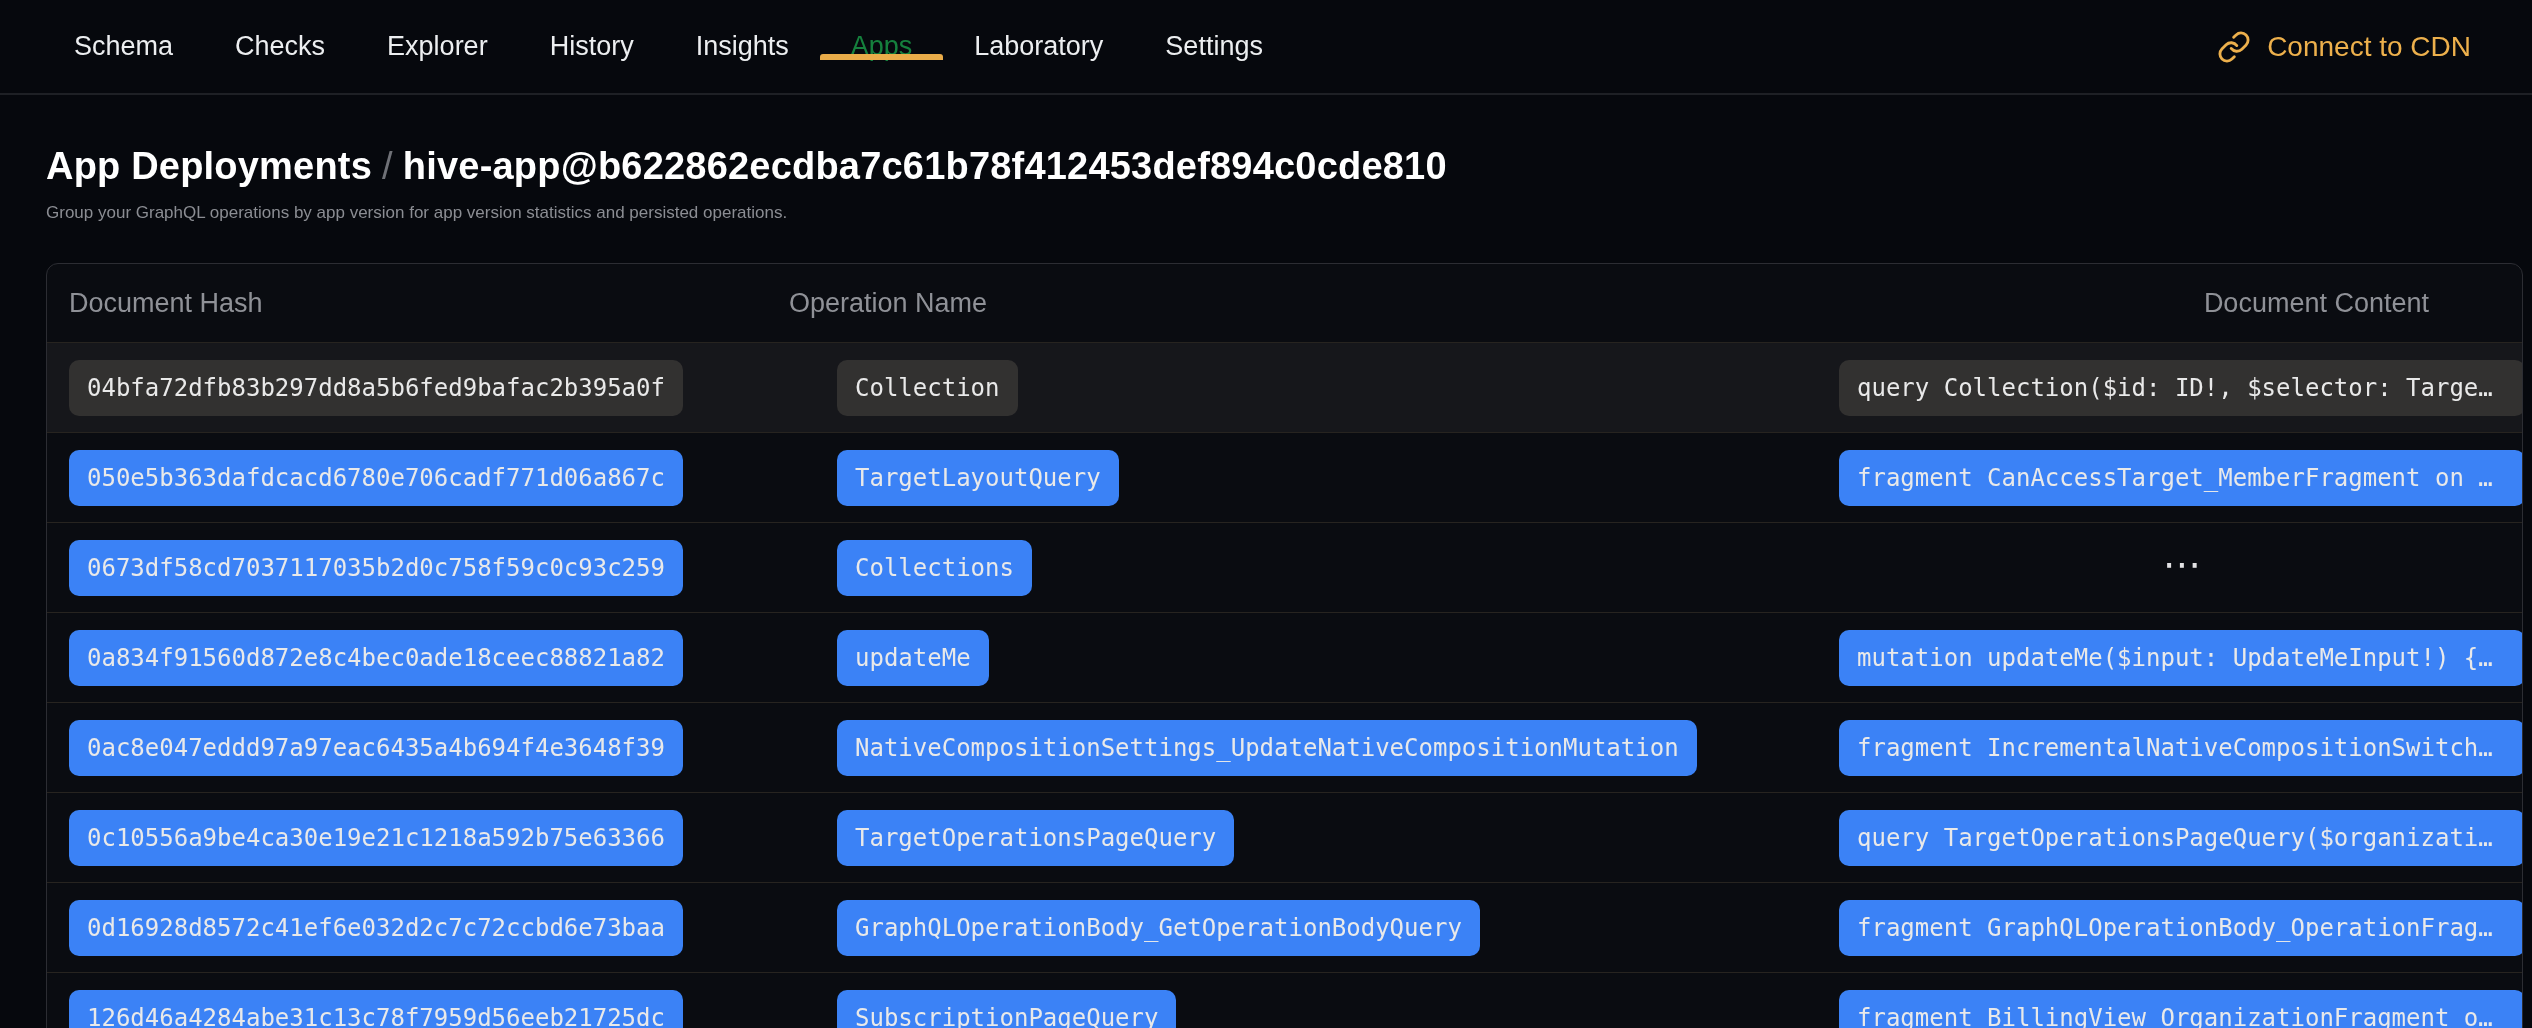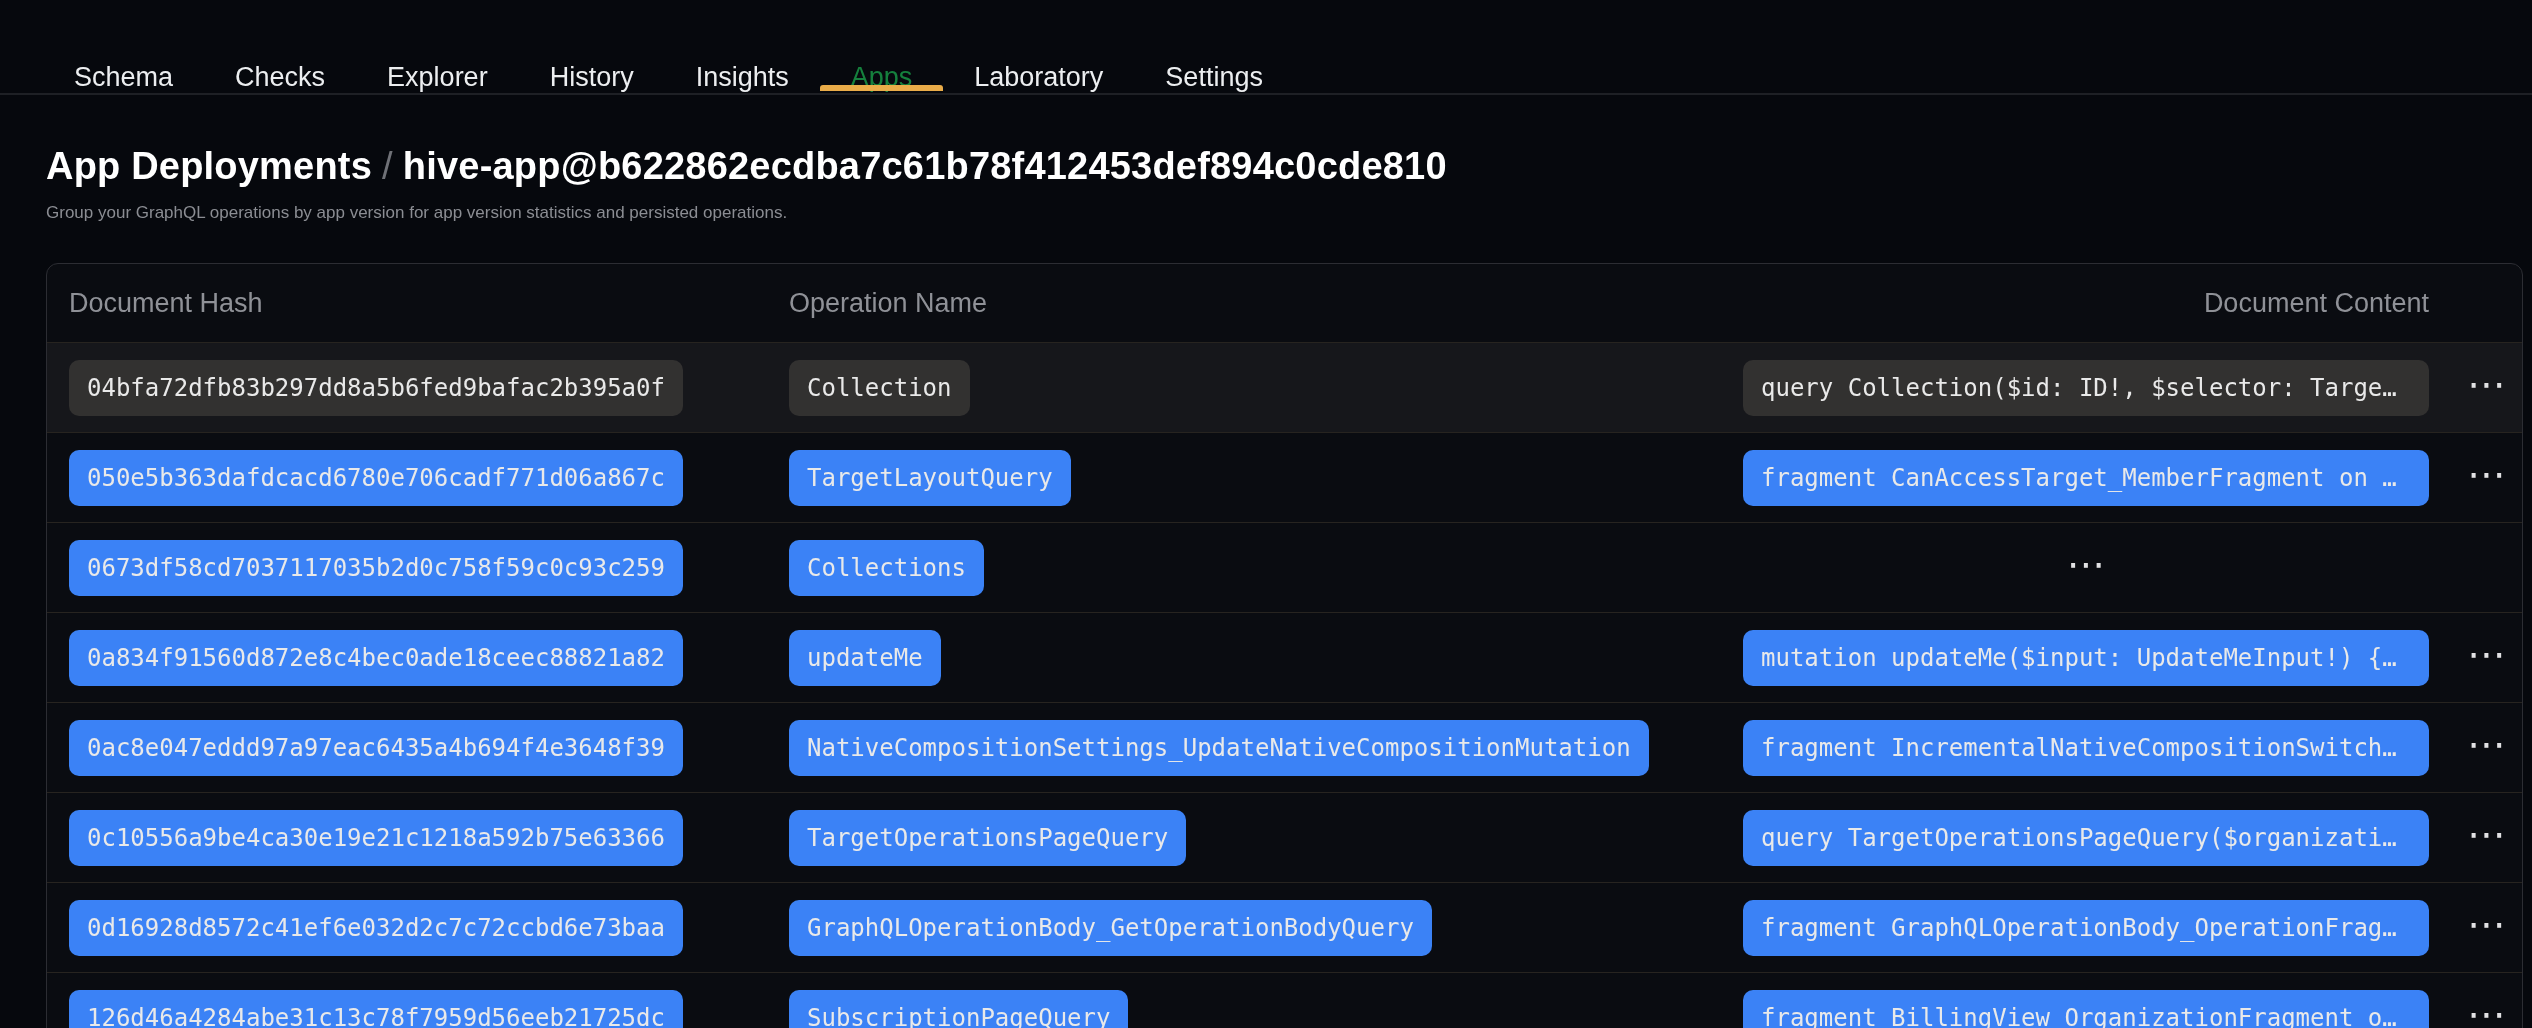--- a/index.html
+++ b/index.html
@@ -9,21 +9,21 @@
     overflow: hidden;
     background: #06080d;
     font-family: "Liberation Sans", sans-serif;
     color: #f4f4f5;
   }
 
   
   .topnav {
     height: 95px;
     display: flex;
-    align-items: flex-end;
+    align-items: center;
     border-bottom: 2px solid #1e2025;
     padding-left: 43px;
     padding-right: 61px;
   }
   .tabs { display: flex; align-items: stretch; }
   .tab {
     position: relative;
     display: flex; align-items: center;
     padding: 0 31px;
     font-size: 27px;
@@ -95,20 +95,21 @@
     height: 78px;
     color: #8f9197;
     font-size: 27px;
     font-weight: 400;
   }
   .thead .cell { padding: 0 22px; }
   .thead .cell.right { text-align: right; }
   .trow {
     height: 90px;
     border-top: 1px solid #272420;
+    gap: 48px;
   }
   .trow.highlight { background: #16171b; }
   .trow .cell { padding: 0 22px; display: flex; align-items: center; }
   .trow .cell.menu-cell { justify-content: center; padding: 0; }
 
   .pill {
     display: inline-block;
     max-width: 100%;
     background: #3b82f6;
     border-radius: 10px;
@@ -144,20 +145,29 @@
     <div class="tab">Schema</div>
     <div class="tab">Checks</div>
     <div class="tab">Explorer</div>
     <div class="tab">History</div>
     <div class="tab">Insights</div>
     <div class="tab active">Apps</div>
     <div class="tab">Laboratory</div>
     <div class="tab">Settings</div>
   </div>
   <div class="nav-spacer"></div>
+  <div class="cdn-link">
+    <span>
+      <svg width="34" height="34" viewBox="0 0 24 24" fill="none" stroke="#edb04c" stroke-width="2" stroke-linecap="round" stroke-linejoin="round">
+        <path d="M10 13a5 5 0 0 0 7.54.54l3-3a5 5 0 0 0-7.07-7.07l-1.72 1.71"></path>
+        <path d="M14 11a5 5 0 0 0-7.54-.54l-3 3a5 5 0 0 0 7.07 7.07l1.71-1.71"></path>
+      </svg>
+    </span>
+    <span>Connect to CDN</span>
+  </div>
 </div>
 
 <div class="page">
 
   <h1 class="page-title"><span class="crumb-root">App Deployments</span><span class="crumb-sep">/</span><span>hive-app@b622862ecdba7c61b78f412453def894c0cde810</span></h1>
 
   <p class="page-subtitle">Group your GraphQL operations by app version for app version statistics and persisted operations.</p>
 
   <div class="table">
 

